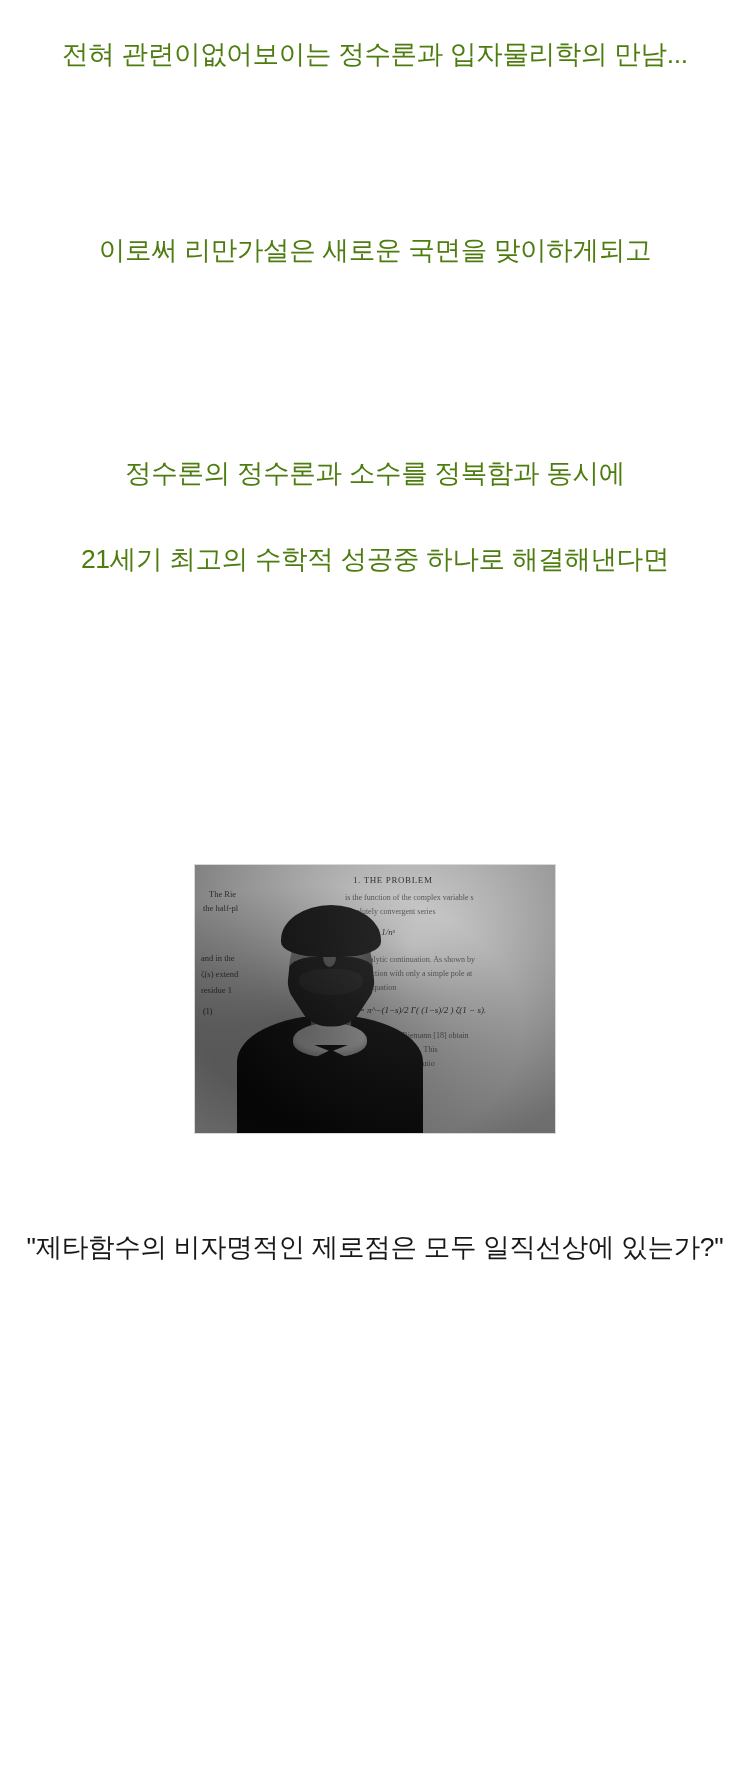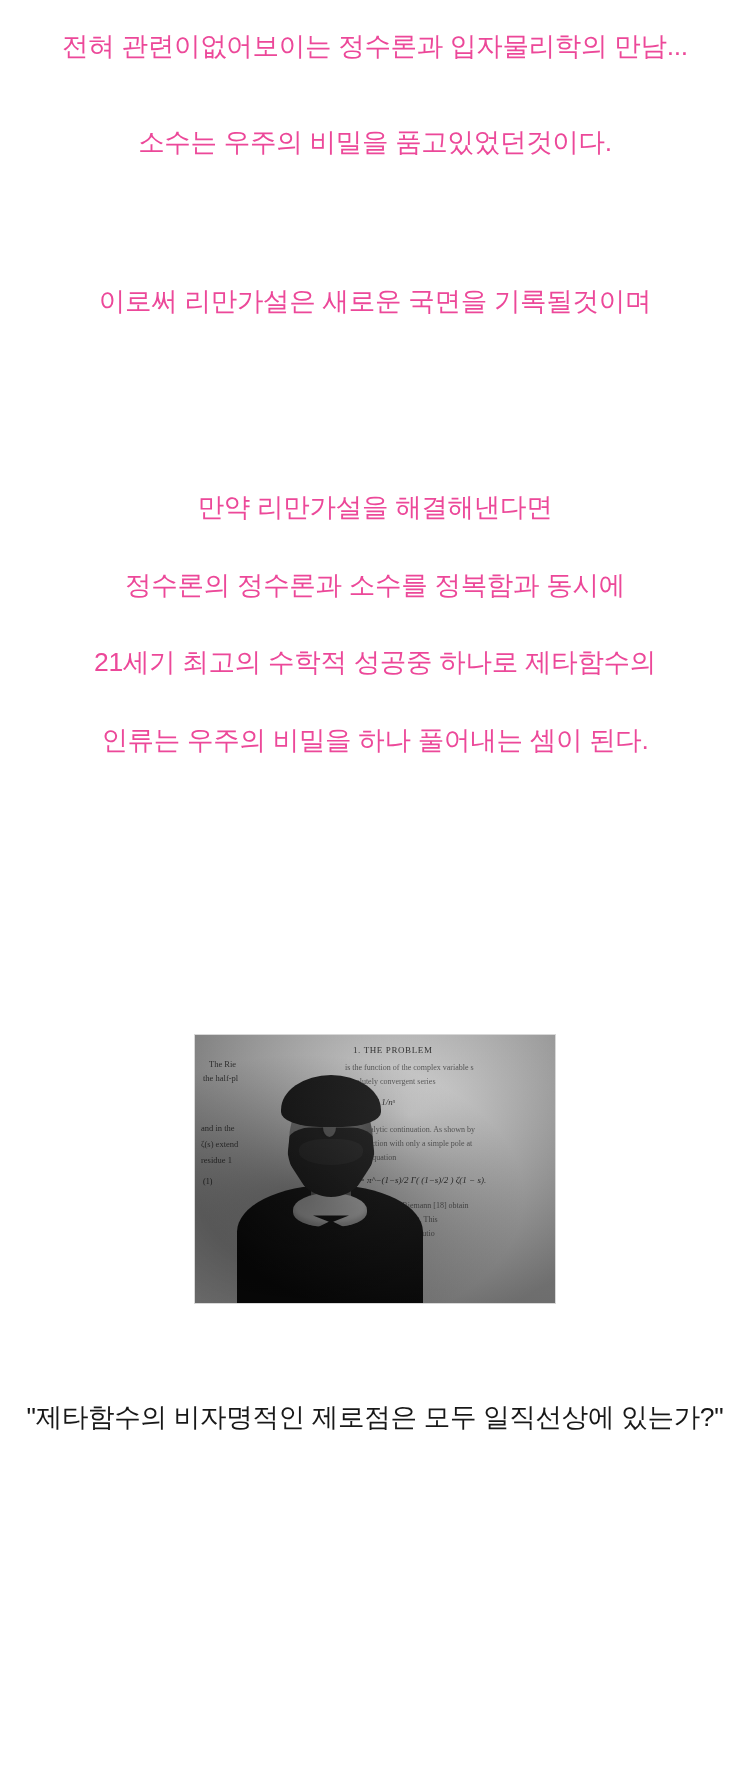--- a/index.html
+++ b/index.html
@@ -19,22 +19,22 @@
     min-height: 1792px;
     box-sizing: border-box;
     padding: 28px 18px 40px 18px;
     background: #fff;
   }
   .para {
     font-size: 26.5px;
     line-height: 1.42;
     text-align: center;
     letter-spacing: -0.3px;
-    margin: 0;
-    color: #ec4899;
+    margin: 8px;
+    color: #4d7c0f;
     word-break: keep-all;
   }
   .blk {
     margin-bottom: 30px;
   }
   .gap-xs { height: 10px; }
   .gap-s  { height: 28px; }
   .gap-l  { height: 92px; }
   .gap-xl { height: 128px; }
 
@@ -240,56 +240,47 @@
 <body>
 
 <div class="page">
 
   <div class="blk">
     <p class="para">전혀 관련이없어보이는 정수론과 입자물리학의 만남...</p>
   </div>
 
   <div class="gap-s"></div>
 
+
+  <div class="gap-l"></div>
+
   <div class="blk">
-    <p class="para">소수는 우주의 비밀을 품고있었던것이다.</p>
-  </div>
-
-  <div class="gap-l"></div>
-
-  <div class="blk">
-    <p class="para">이로써 리만가설은 새로운 국면을 기록될것이며</p>
+    <p class="para">이로써 리만가설은 새로운 국면을 맞이하게되고</p>
   </div>
 
   <div class="gap-xs"></div>
 
 
   <div class="gap-xl"></div>
 
-  <div class="blk">
-    <p class="para">만약 리만가설을 해결해낸다면</p>
-  </div>
 
   <div class="gap-xs"></div>
 
   <div class="blk">
     <p class="para">정수론의 정수론과 소수를 정복함과 동시에</p>
   </div>
 
   <div class="gap-xs"></div>
 
   <div class="blk">
-    <p class="para">21세기 최고의 수학적 성공중 하나로 제타함수의</p>
+    <p class="para">21세기 최고의 수학적 성공중 하나로 해결해낸다면</p>
   </div>
 
   <div class="gap-xs"></div>
 
-  <div class="blk">
-    <p class="para">인류는 우주의 비밀을 하나 풀어내는 셈이 된다.</p>
-  </div>
 
   <div style="height:240px"></div>
 
   <div class="figure-wrap">
     <div class="figure">
       <div class="paper"></div>
 
       <div class="doc-title">1. THE PROBLEM</div>
 
       <div class="doc-line" style="left:150px; top:28px;">is the function of the complex variable s</div>

